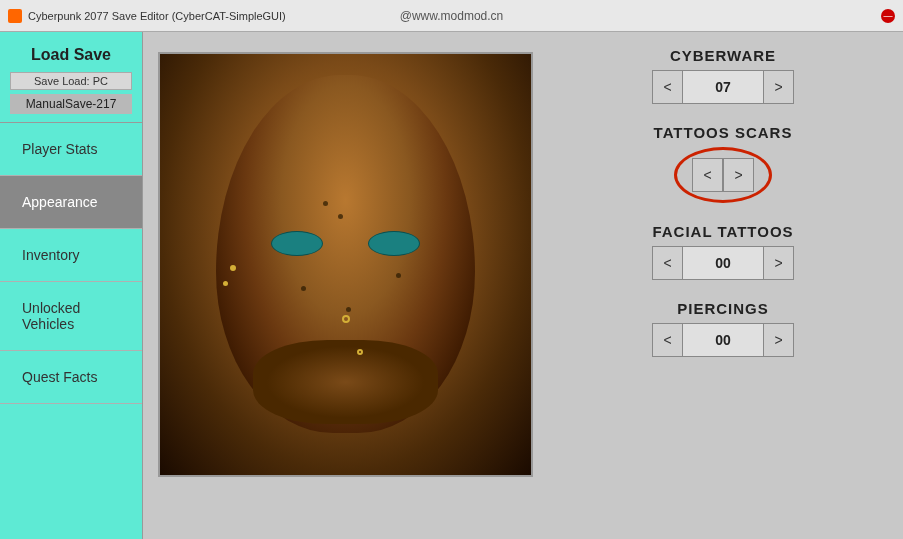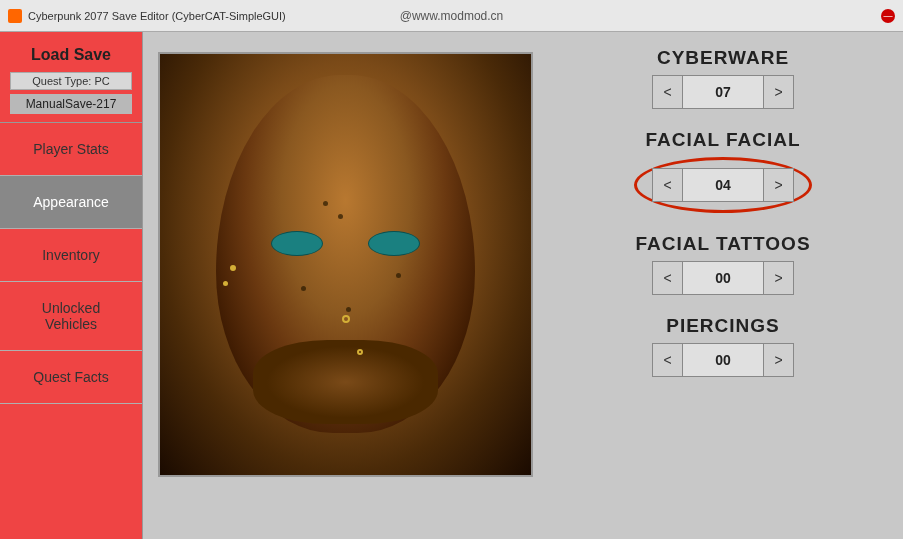--- a/index.html
+++ b/index.html
@@ -53,29 +53,28 @@
     
     .main-container {
       display: flex;
       flex: 1;
       overflow: hidden;
     }
 
     
     .sidebar {
       width: 143px;
-      background: #ef4444;
+      background: #5eead4;
       flex-shrink: 0;
       display: flex;
       flex-direction: column;
       border-right: 1px solid #999;
     }
     .sidebar-item {
       padding: 18px 22px;
-      text-align: center;
       font-size: 14px;
       color: #333;
       cursor: pointer;
       border-bottom: 1px solid #b0b0b0;
     }
     .sidebar-item.active {
       background: #888;
       color: #fff;
     }
     .sidebar-load-save {
@@ -201,21 +200,21 @@
       gap: 20px;
     }
 
     .stat-block {
       display: flex;
       flex-direction: column;
       align-items: center;
       gap: 6px;
     }
     .stat-label {
-      font-size: 19px;
+      font-size: 15px;
       font-weight: bold;
       color: #222;
       letter-spacing: 1px;
       text-align: center;
     }
     .stat-controls {
       display: flex;
       align-items: center;
       gap: 0;
       border: 1px solid #888;
@@ -271,21 +270,21 @@
   <span class="title-bar-text">Cyberpunk 2077 Save Editor (CyberCAT-SimpleGUI)</span>
   <span style="position:absolute;left:50%;transform:translateX(-50%);font-size:12px;color:#555;">@www.modmod.cn</span>
   <div class="title-bar-close">—</div>
 </div>
 
 <div class="main-container">
 
   <div class="sidebar">
     <div class="sidebar-load-save">
       <div class="sidebar-load-save-title">Load Save</div>
-      <div class="sidebar-save-type">Quest Type: PC</div>
+      <div class="sidebar-save-type">Save Load: PC</div>
       <div class="sidebar-save-name">ManualSave-217</div>
     </div>
     <div class="sidebar-item">Player Stats</div>
     <div class="sidebar-item active">Appearance</div>
     <div class="sidebar-item">Inventory</div>
     <div class="sidebar-item">Unlocked Vehicles</div>
     <div class="sidebar-item">Quest Facts</div>
   </div>
 
   <div class="content-area">
@@ -319,25 +318,24 @@
       <div class="stat-block">
         <div class="stat-label">CYBERWARE</div>
         <div class="stat-controls">
           <button class="stat-btn">&lt;</button>
           <div class="stat-value">07</div>
           <button class="stat-btn">&gt;</button>
         </div>
       </div>
 
       <div class="stat-block highlighted">
-        <div class="stat-label">FACIAL FACIAL</div>
+        <div class="stat-label">TATTOOS SCARS</div>
         <div class="highlight-ring">
           <div class="stat-controls" style="border:1px solid #888;">
             <button class="stat-btn">&lt;</button>
-            <div class="stat-value">04</div>
             <button class="stat-btn">&gt;</button>
           </div>
         </div>
       </div>
 
       <div class="stat-block">
         <div class="stat-label">FACIAL TATTOOS</div>
         <div class="stat-controls">
           <button class="stat-btn">&lt;</button>
           <div class="stat-value">00</div>

